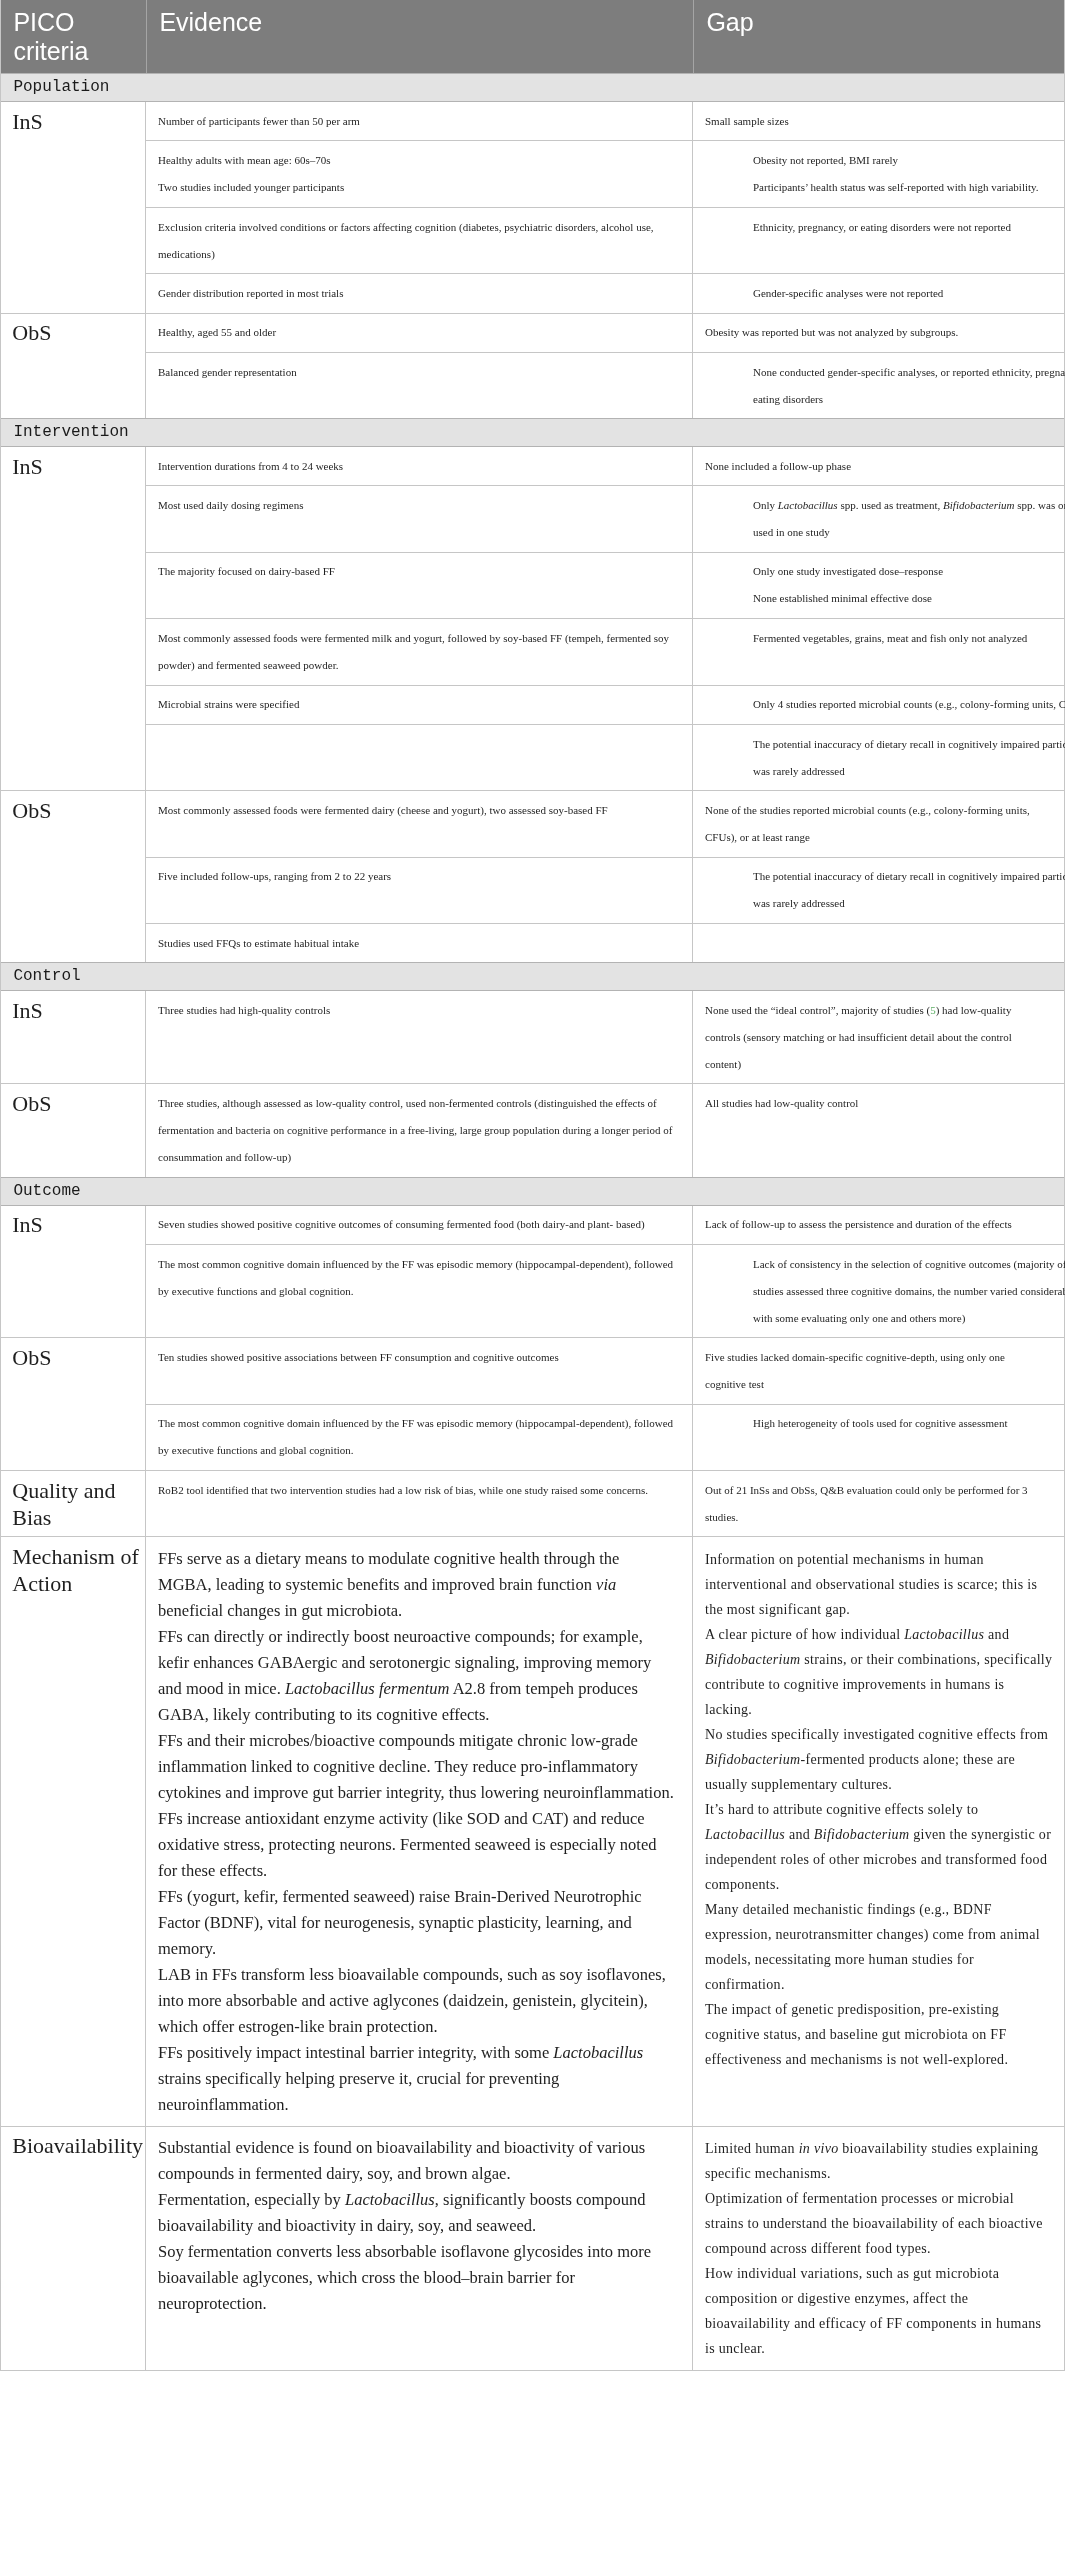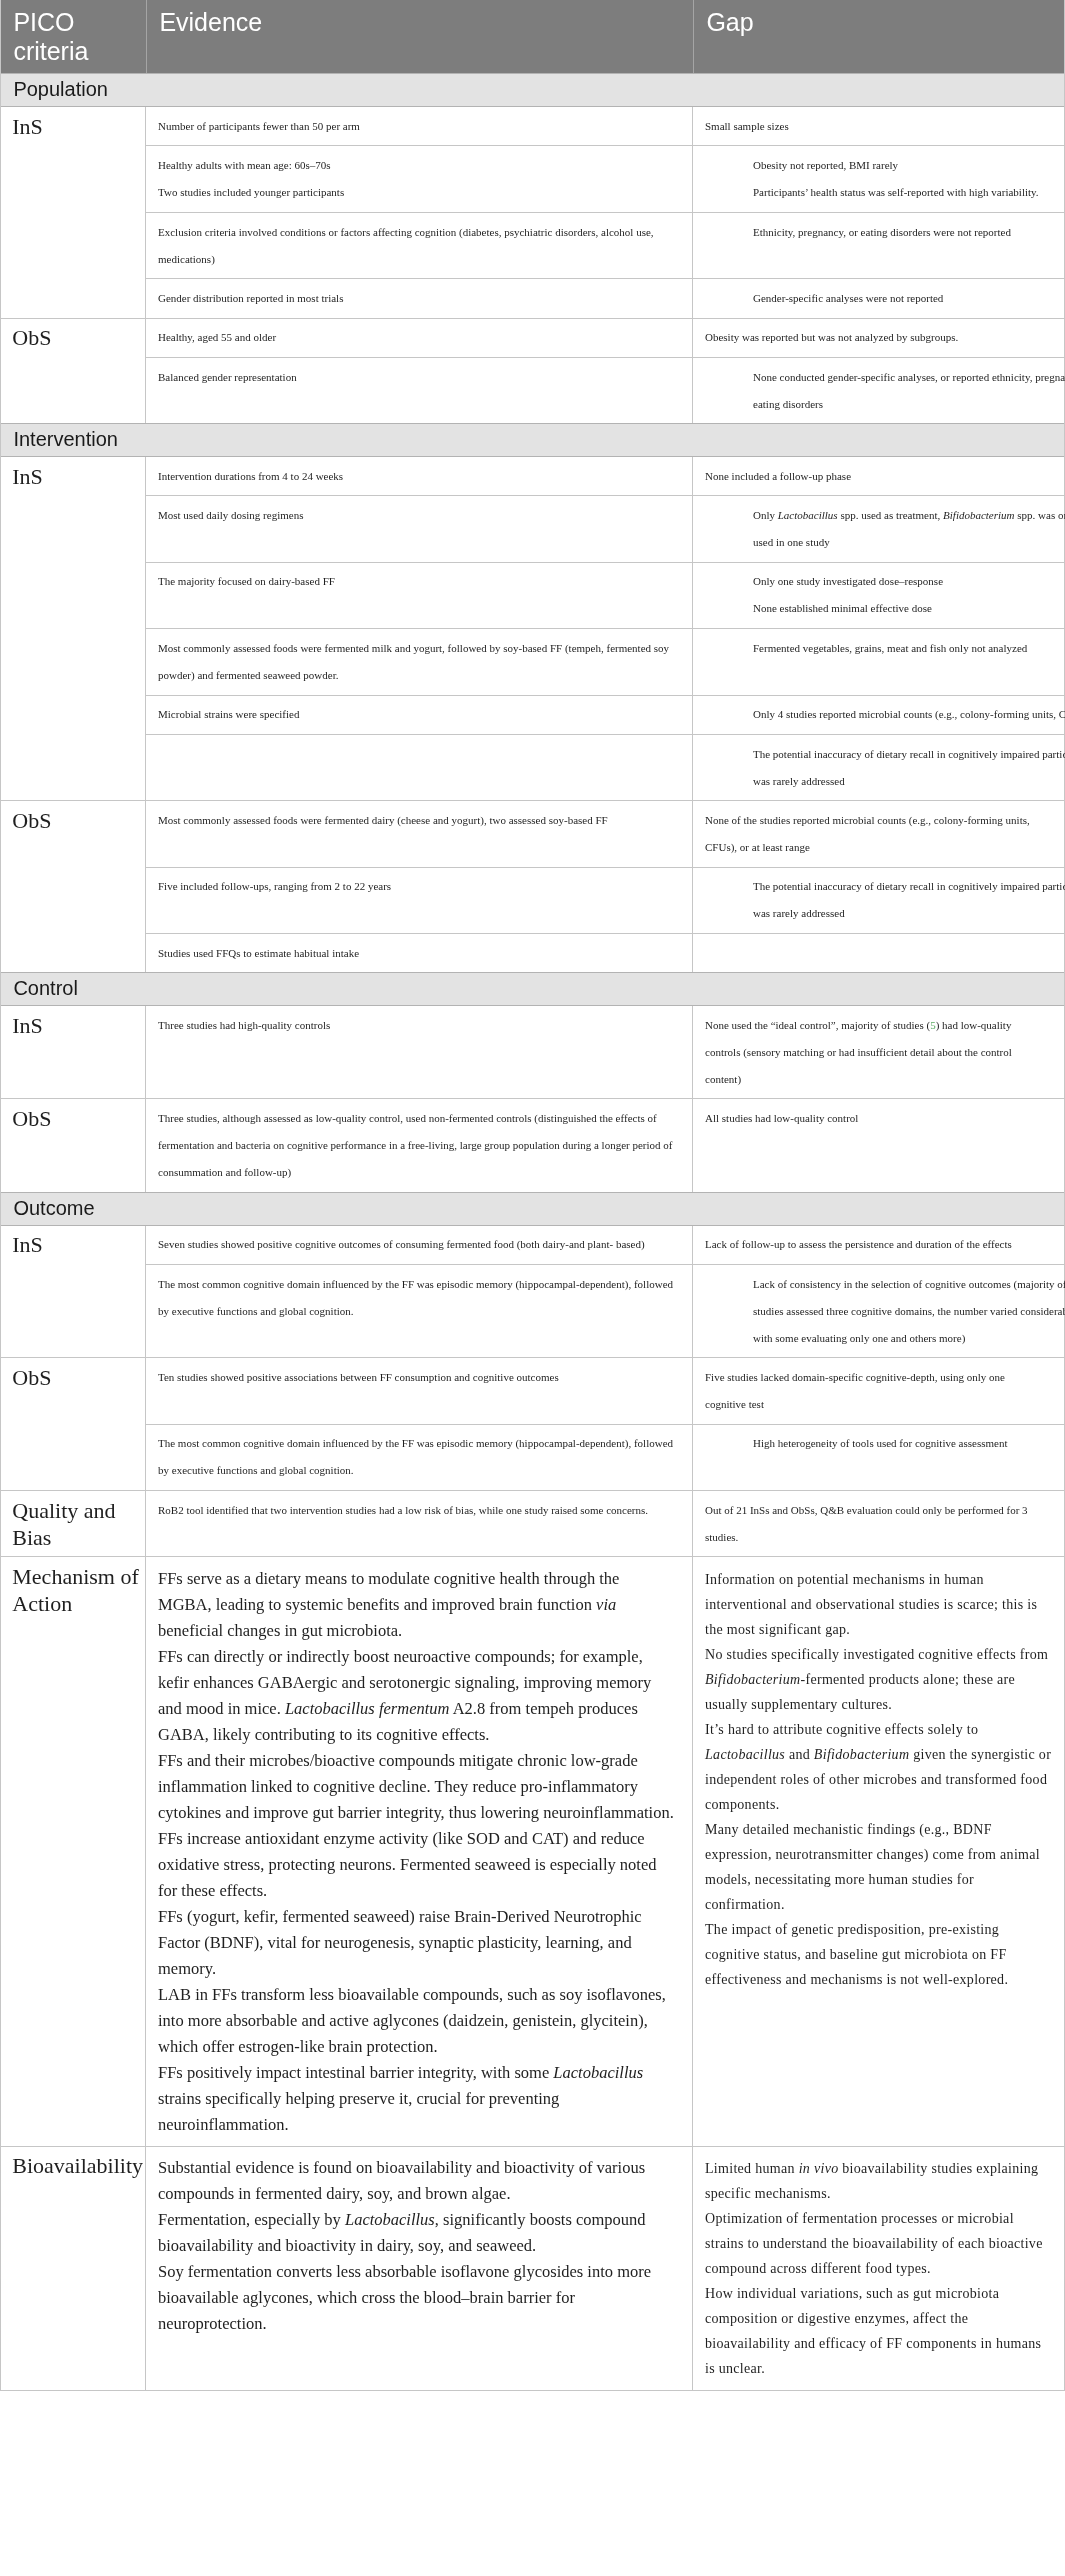--- a/index.html
+++ b/index.html
@@ -12,21 +12,21 @@
   body{width:1065px;}
   .table{width:1065px;box-sizing:border-box;border-left:0.5px solid var(--border);
          border-right:0.5px solid var(--border);border-bottom:0.5px solid var(--border);}
   
   .thead{display:grid;grid-template-columns:145px 547px 373px;background:var(--header_bg);}
   .thead .hcell{font-family:"Liberation Sans","DejaVu Sans",sans-serif;font-size:25px;
                 color:var(--header_text);padding:7.7px 5.2px 7.7px 12.4px;box-sizing:border-box;}
   .thead .hcell.sep{border-left:1px solid #a5a5a5;}
   
   .section-bar{background:var(--section_bg);color:var(--section_text);
-               font-family:Liberation Sans, sans-serif;font-size:20px;
+               font-family:Liberation Mono, monospace;font-size:16px;
                padding:4.1px 12.4px 4.6px 12.4px;border-top:1px solid var(--bar_border);
                border-bottom:1px solid var(--bar_border);}
   
   .group{display:grid;grid-template-columns:145px 920px;border-top:0.5px solid var(--border);}
   .section-bar + .group{border-top:none;}
   .label-cell{border-right:0.5px solid var(--border);box-sizing:border-box;
               font-family:"Liberation Serif","DejaVu Serif",serif;font-size:22px;
               color:var(--text);padding:5.7px 4.1px 5.7px 11.3px;line-height:27px;}
   .rows{display:block;}
   .row{display:grid;grid-template-columns:547px 373px;}
@@ -287,20 +287,21 @@
               <p>FFs serve as a dietary means to modulate cognitive health through the MGBA, leading to systemic benefits and improved brain function <i>via</i> beneficial changes in gut microbiota.</p>
               <p>FFs can directly or indirectly boost neuroactive compounds; for example, kefir enhances GABAergic and serotonergic signaling, improving memory and mood in mice. <i>Lactobacillus fermentum</i> A2.8 from tempeh produces GABA, likely contributing to its cognitive effects.</p>
               <p>FFs and their microbes/bioactive compounds mitigate chronic low-grade inflammation linked to cognitive decline. They reduce pro-inflammatory cytokines and improve gut barrier integrity, thus lowering neuroinflammation.</p>
               <p>FFs increase antioxidant enzyme activity (like SOD and CAT) and reduce oxidative stress, protecting neurons. Fermented seaweed is especially noted for these effects.</p>
               <p>FFs (yogurt, kefir, fermented seaweed) raise Brain-Derived Neurotrophic Factor (BDNF), vital for neurogenesis, synaptic plasticity, learning, and memory.</p>
               <p>LAB in FFs transform less bioavailable compounds, such as soy isoflavones, into more absorbable and active aglycones (daidzein, genistein, glycitein), which offer estrogen-like brain protection.</p>
               <p>FFs positively impact intestinal barrier integrity, with some <i>Lactobacillus</i> strains specifically helping preserve it, crucial for preventing neuroinflammation.</p>
             </div>
             <div class="cell gap">
               <p>Information on potential mechanisms in human interventional and observational studies is scarce; this is the most significant gap.</p>
+              <p>A clear picture of how individual <i>Lactobacillus</i> and <i>Bifidobacterium</i> strains, or their combinations, specifically contribute to cognitive improvements in humans is lacking.</p>
               <p>No studies specifically investigated cognitive effects from <i>Bifidobacterium</i>-fermented products alone; these are usually supplementary cultures.</p>
               <p>It’s hard to attribute cognitive effects solely to <i>Lactobacillus</i> and <i>Bifidobacterium</i> given the synergistic or independent roles of other microbes and transformed food components.</p>
               <p>Many detailed mechanistic findings (e.g., BDNF expression, neurotransmitter changes) come from animal models, necessitating more human studies for confirmation.</p>
               <p>The impact of genetic predisposition, pre-existing cognitive status, and baseline gut microbiota on FF effectiveness and mechanisms is not well-explored.</p>
             </div>
           </div>
         </div>
       </div>
       <div class="group g-dense">
         <div class="label-cell">Bioavailability</div>

